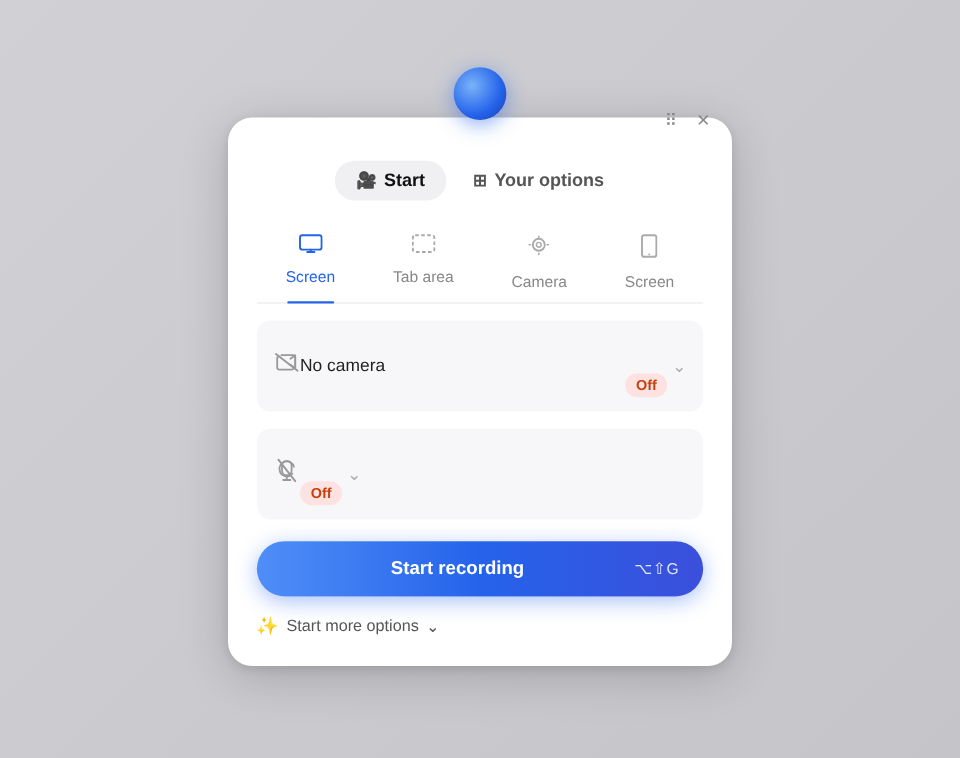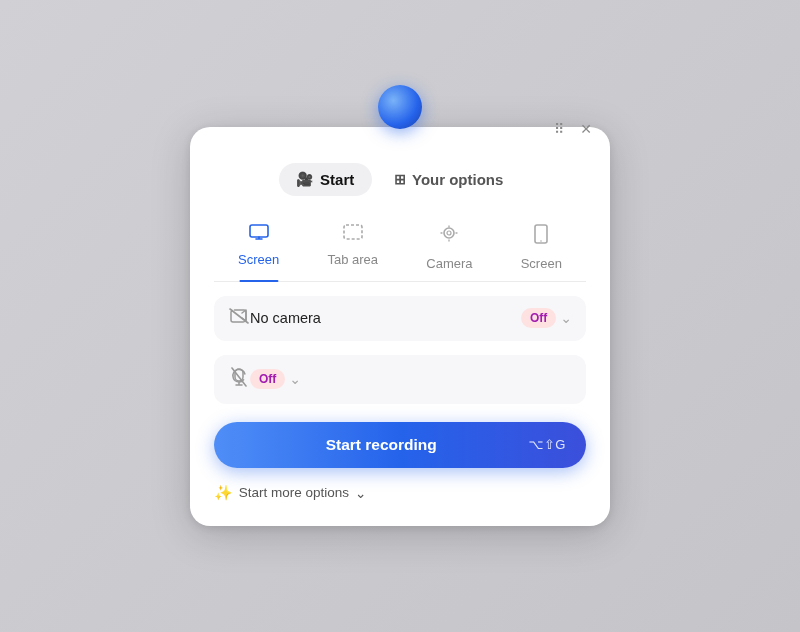--- a/index.html
+++ b/index.html
@@ -166,26 +166,27 @@
 
     .device-label {
       flex: 1;
       font-size: 14.5px;
       font-weight: 500;
       color: #222;
     }
 
     .off-badge {
       background: #fee2e2;
-      color: #a21caf;
+      color: #c2410c;
       font-size: 12px;
       font-weight: 700;
       padding: 3px 9px;
       border-radius: 20px;
       flex-shrink: 0;
+      margin-top: 32px;
     }
 
     .chevron-icon {
       font-size: 14px;
       color: #aaa;
       margin-left: 4px;
     }
 
     
     .start-btn {

